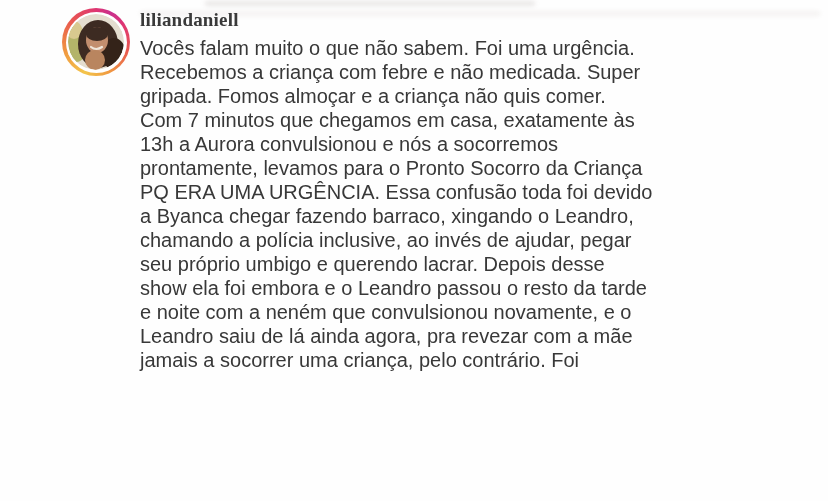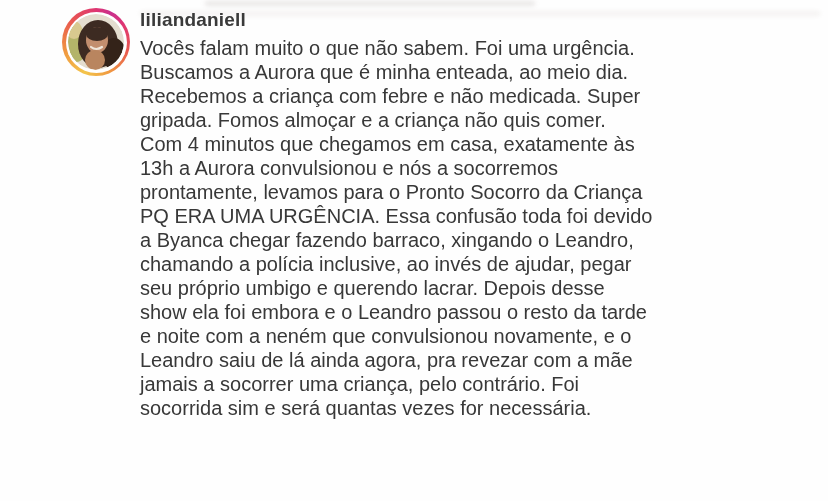--- a/index.html
+++ b/index.html
@@ -58,20 +58,21 @@
   .username {
     position: absolute;
     left: 140px;
     top: 8px;
     font-size: 19px;
     line-height: 24px;
     font-weight: 700;
     color: #3a3a3a;
     letter-spacing: 0.2px;
     white-space: nowrap;
+    font-family: Liberation Serif, serif;
   }
 
   .comment-text {
     position: absolute;
     left: 140px;
     top: 36px;
     width: 688px;
     color: #383838;
     font-size: 20px;
     line-height: 24px;
@@ -108,28 +109,26 @@
         <path d="M23 33 q5 4 11 0" stroke="#f0e6da" stroke-width="2.2" fill="none" stroke-linecap="round"></path>
       </g>
     </svg>
   </div>
 </div>
 
 <div class="username">liliandaniell</div>
 
 <div class="comment-text">
   <div class="comment-line">Vocês falam muito o que não sabem. Foi uma urgência.</div>
-  <div class="comment-line">Buscamos a Aurora que é minha enteada, ao meio dia.</div>
   <div class="comment-line">Recebemos a criança com febre e não medicada. Super</div>
   <div class="comment-line">gripada. Fomos almoçar e a criança não quis comer.</div>
-  <div class="comment-line">Com 4 minutos que chegamos em casa, exatamente às</div>
+  <div class="comment-line">Com 7 minutos que chegamos em casa, exatamente às</div>
   <div class="comment-line">13h a Aurora convulsionou e nós a socorremos</div>
   <div class="comment-line">prontamente, levamos para o Pronto Socorro da Criança</div>
   <div class="comment-line">PQ ERA UMA URGÊNCIA. Essa confusão toda foi devido</div>
   <div class="comment-line">a Byanca chegar fazendo barraco, xingando o Leandro,</div>
   <div class="comment-line">chamando a polícia inclusive, ao invés de ajudar, pegar</div>
   <div class="comment-line">seu próprio umbigo e querendo lacrar. Depois desse</div>
   <div class="comment-line">show ela foi embora e o Leandro passou o resto da tarde</div>
   <div class="comment-line">e noite com a neném que convulsionou novamente, e o</div>
   <div class="comment-line">Leandro saiu de lá ainda agora, pra revezar com a mãe</div>
   <div class="comment-line">jamais a socorrer uma criança, pelo contrário. Foi</div>
-  <div class="comment-line">socorrida sim e será quantas vezes for necessária.</div>
 </div>
 
 </body></html>

